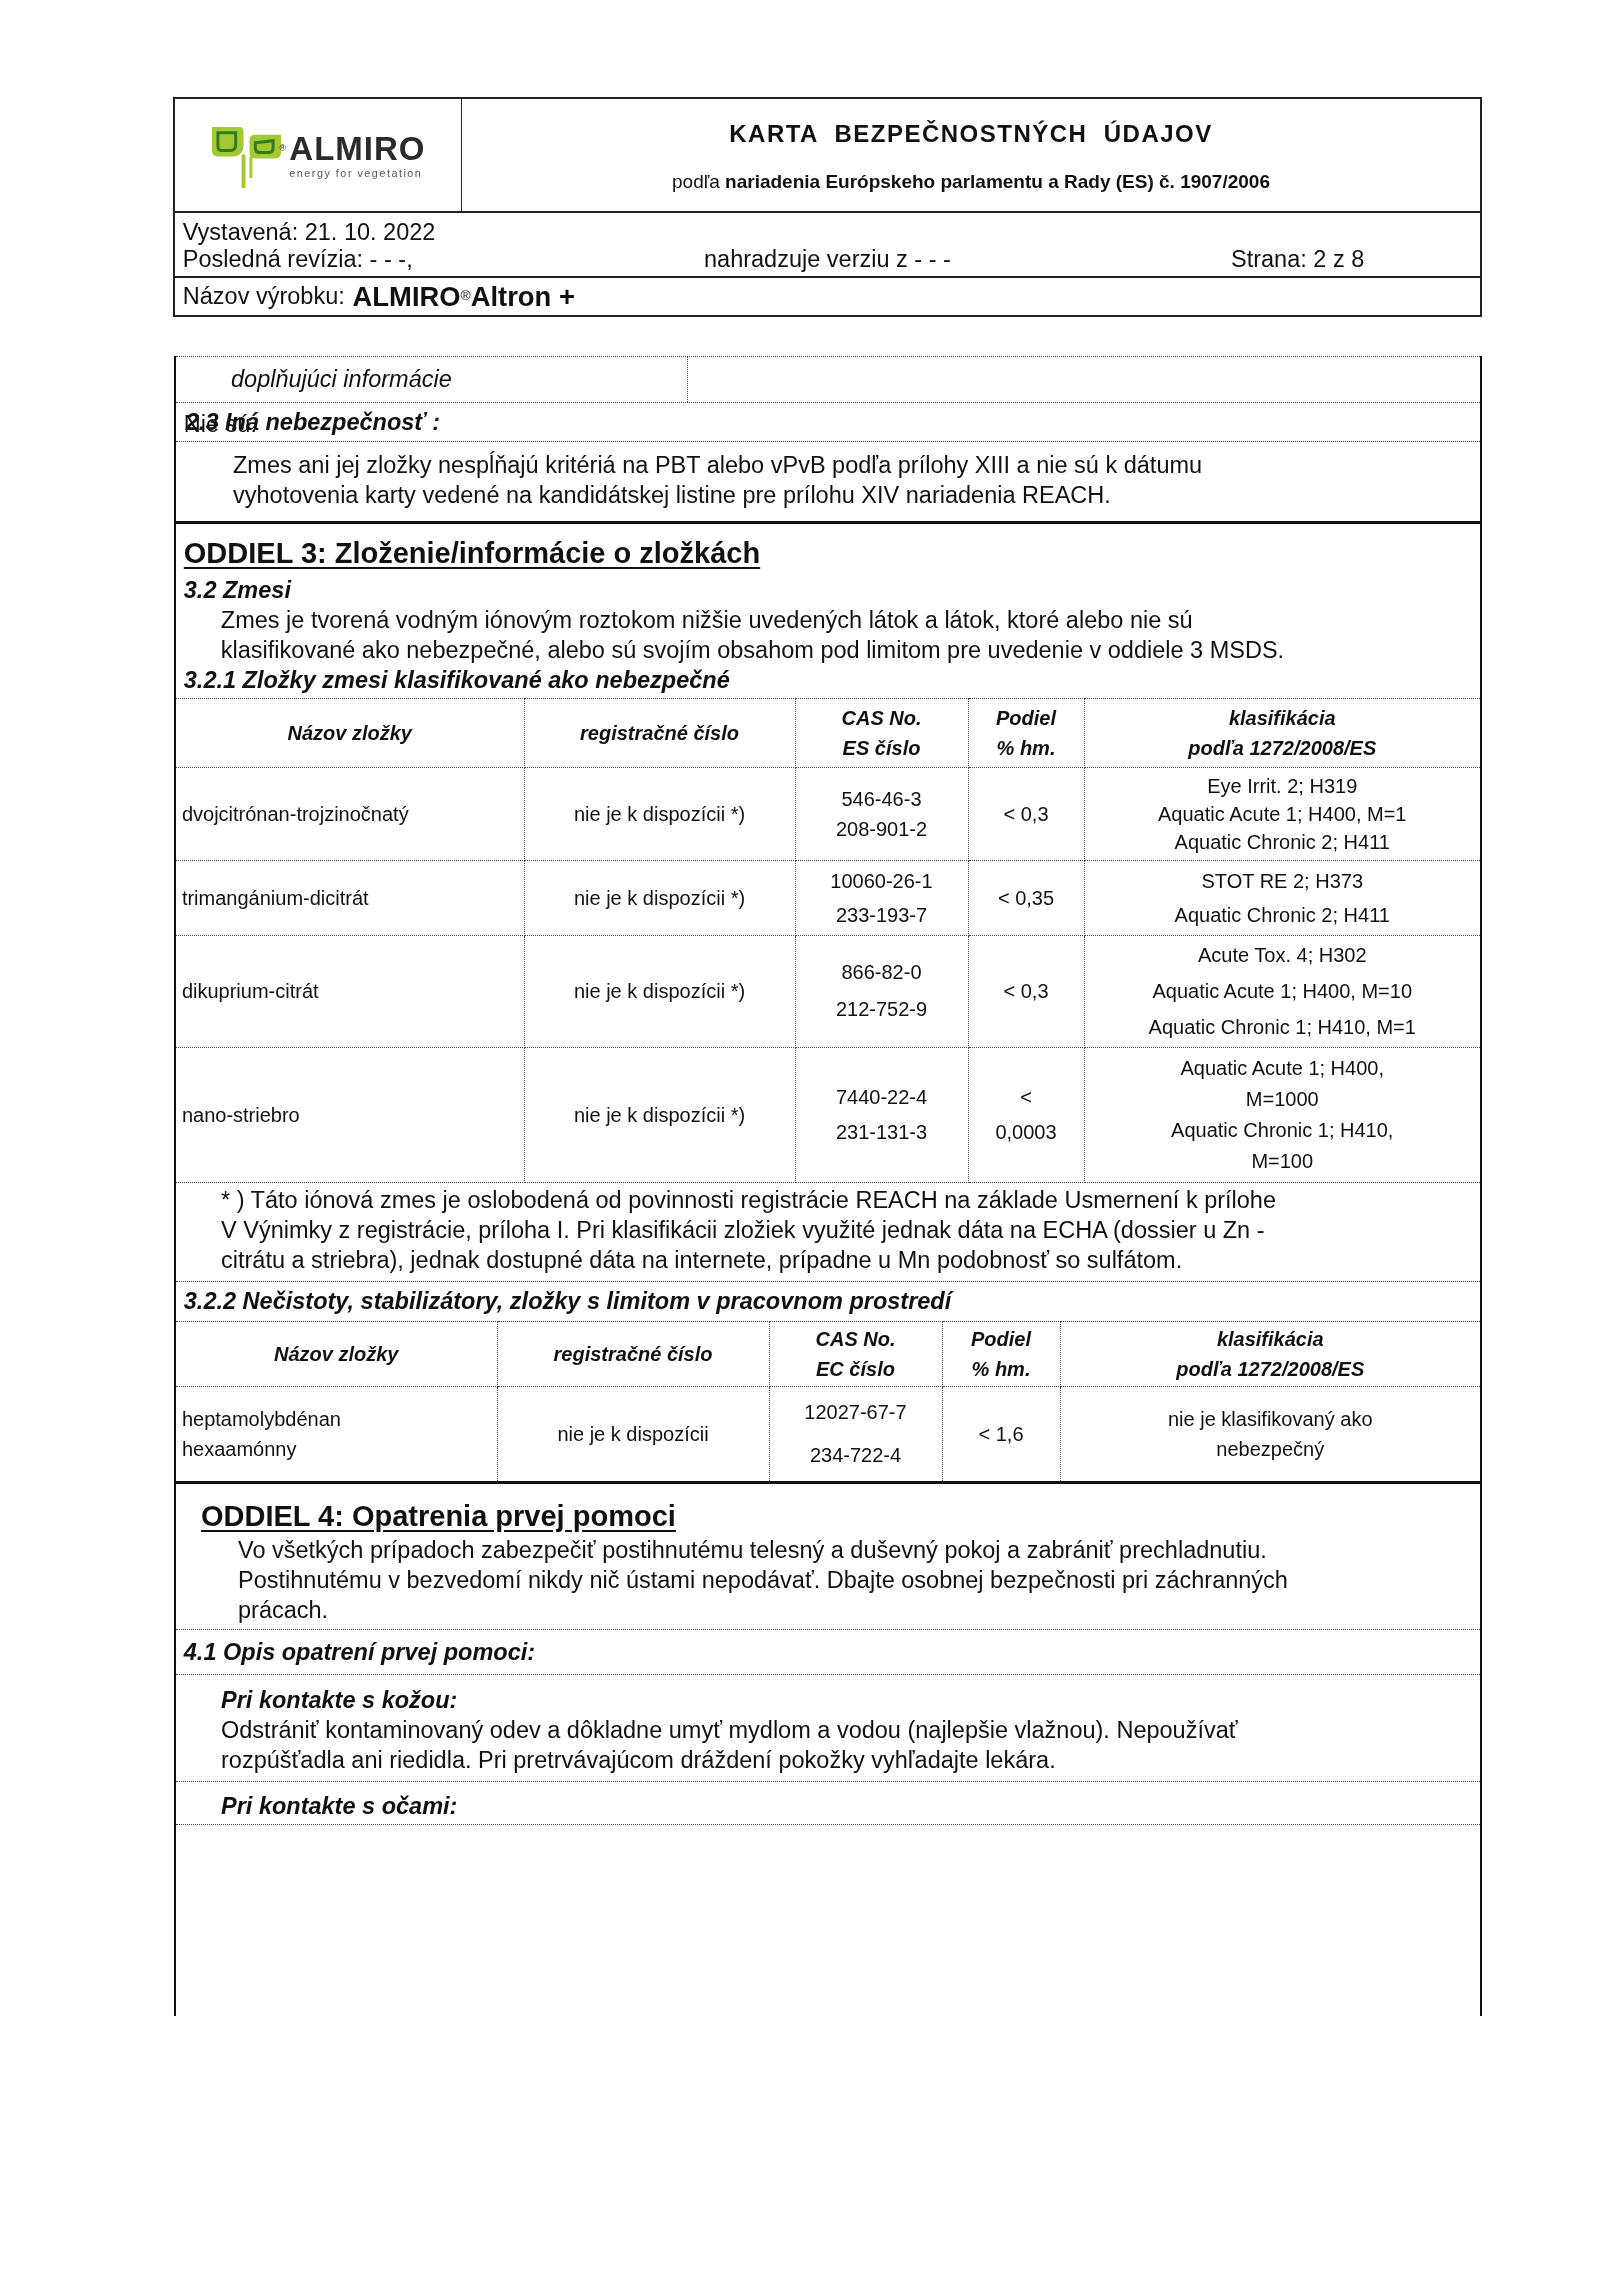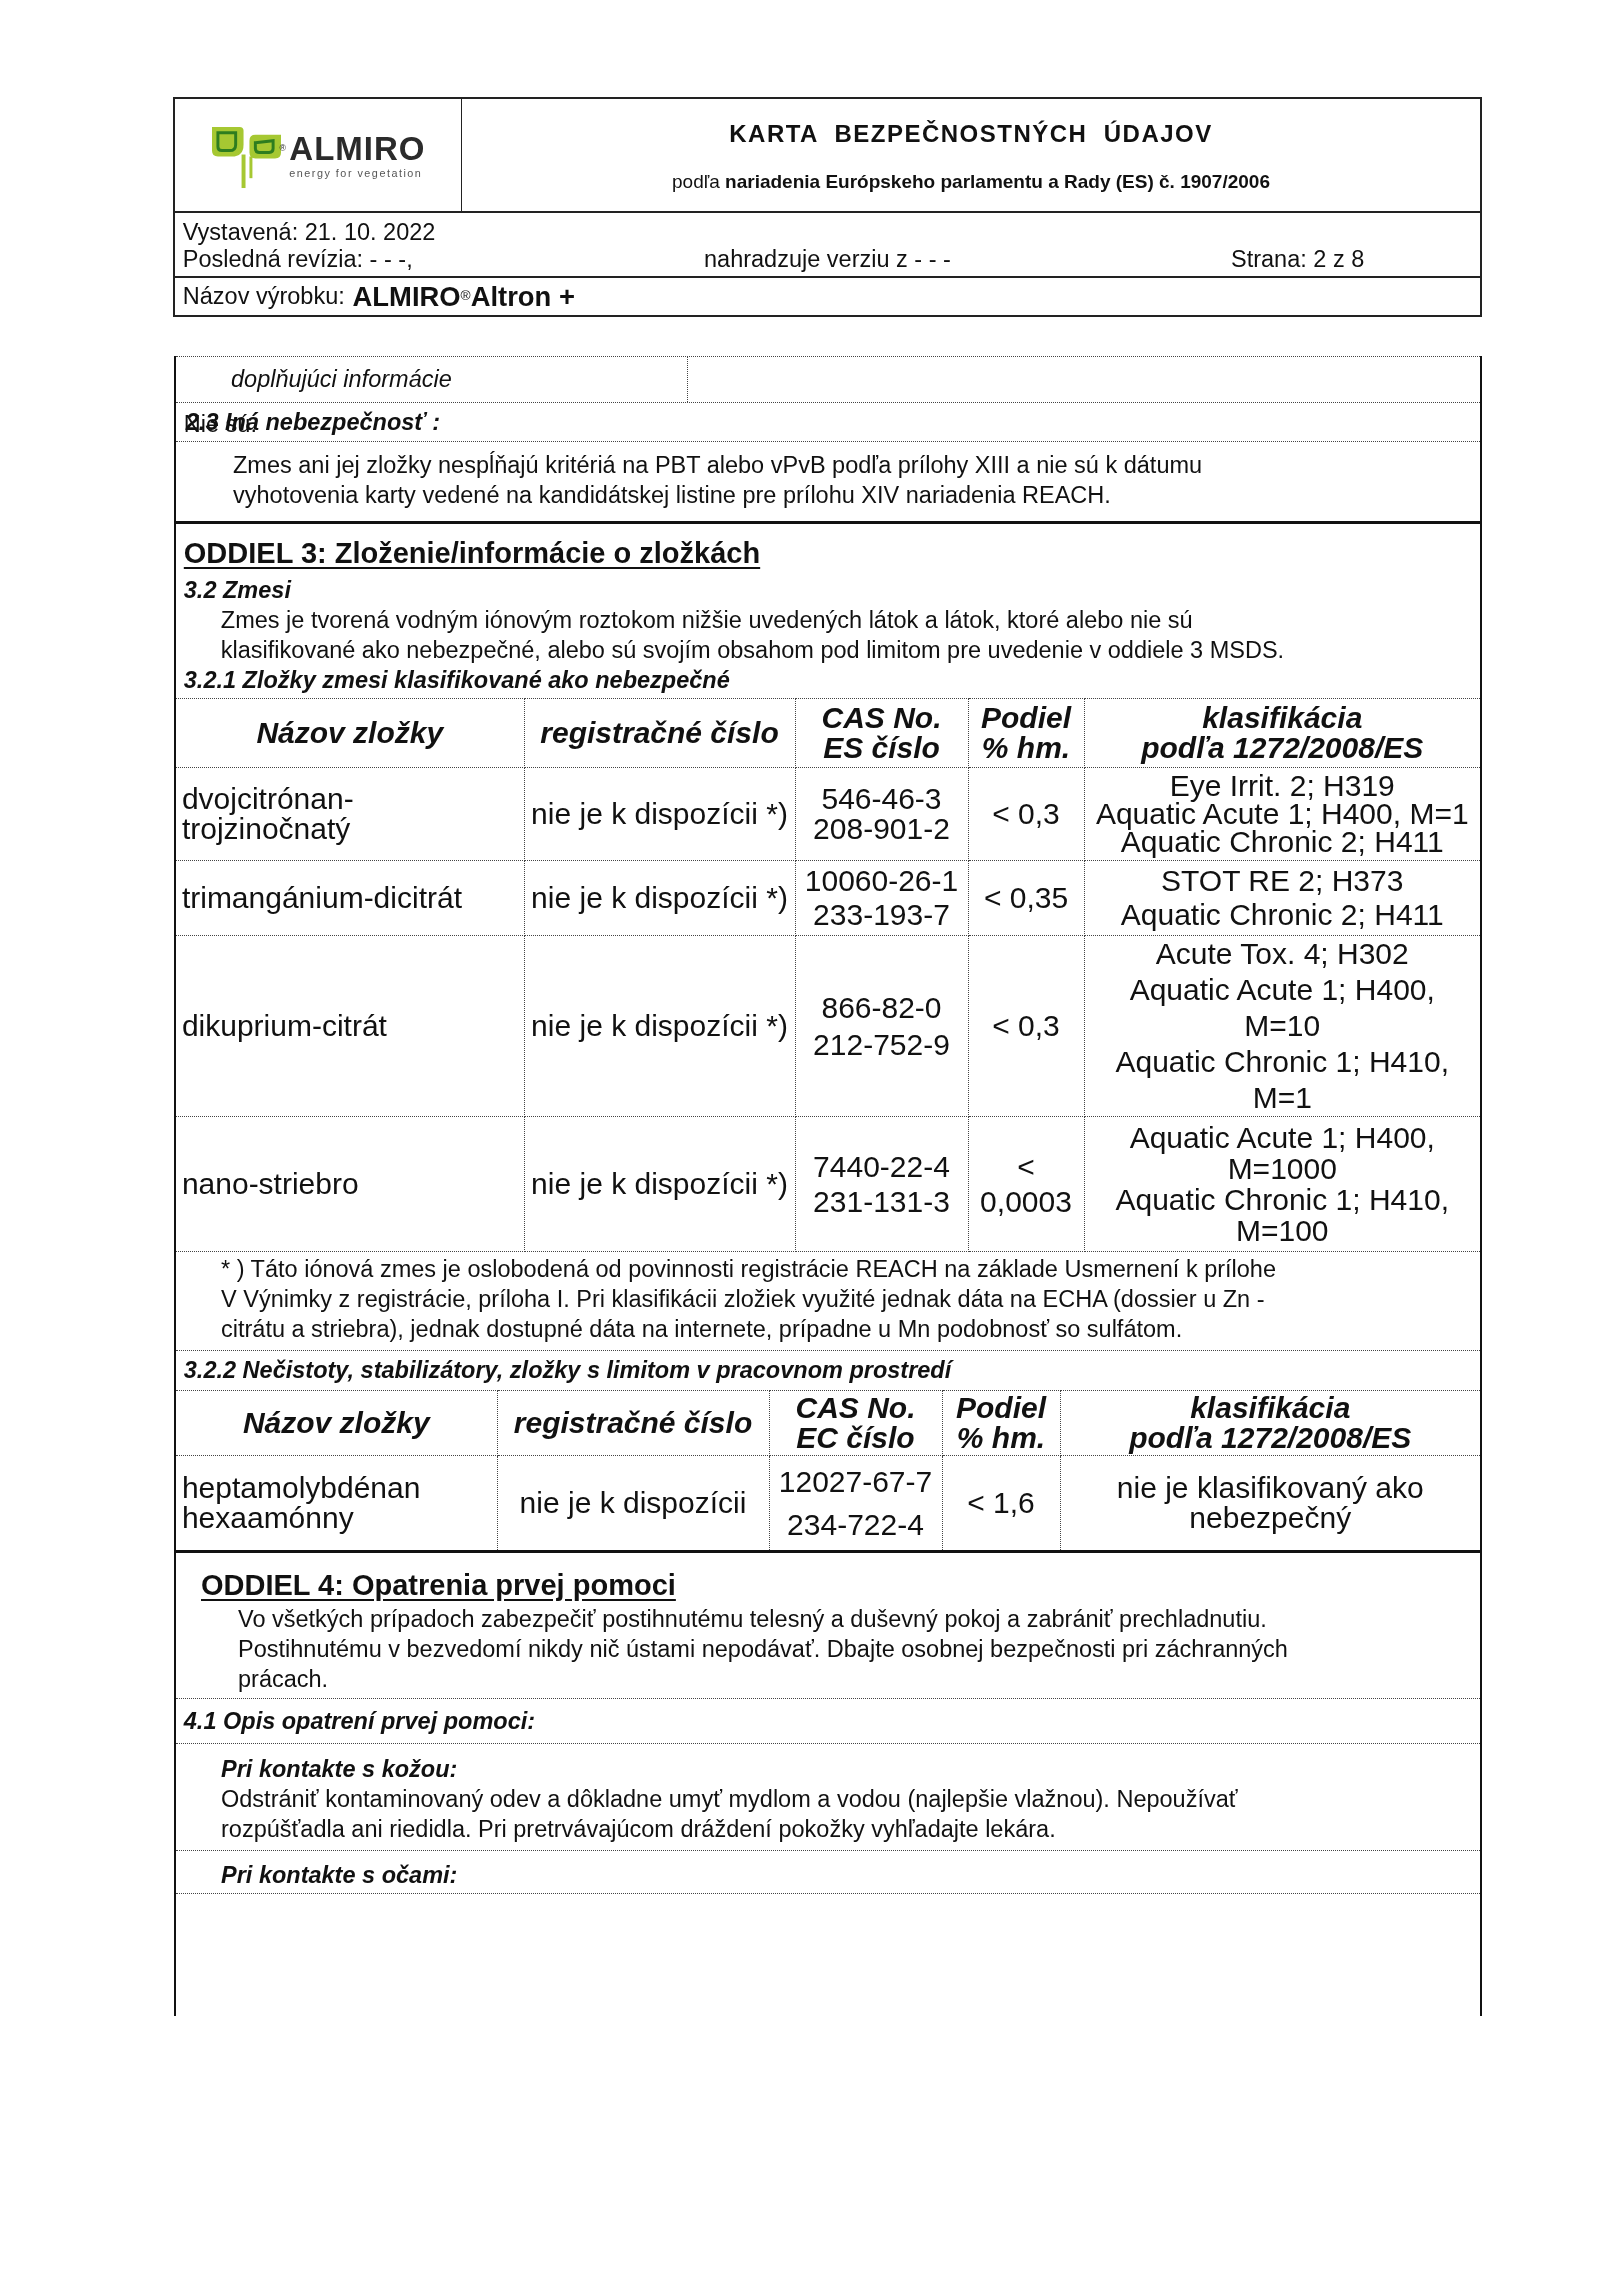--- a/index.html
+++ b/index.html
@@ -35,21 +35,21 @@
   .body { position:absolute; left:174px; top:356px; width:1308px; height:1660px; border-left:2.9px solid #111; border-right:2.9px solid #111; box-sizing:border-box; }
   .dotted-b { border-bottom:1.5px dotted #444; }
   .dotted-t { border-top:1.5px dotted #444; }
   .row { position:relative; box-sizing:border-box; }
   .it { font-style:italic; }
   .bi { font-style:italic; font-weight:bold; }
   .txt { font-size:23.5px; line-height:30px; }
 
   .sec-head { font-size:29px; font-weight:bold; text-decoration:underline; text-underline-offset:3.9px; }
 
-  table.comp { border-collapse:collapse; width:100%; font-size:30px; }
+  table.comp { border-collapse:collapse; width:100%; font-size:20px; }
   table.comp td, table.comp th { border:1.5px dotted #444; text-align:center; vertical-align:middle; padding:0 3.9px; line-height:30px; }
   table.comp th { font-style:italic; font-weight:bold; }
   table.comp td.left { text-align:left; padding-left:5.9px; }
   table.comp tr td:first-child, table.comp tr th:first-child { border-left:none; }
   table.comp tr td:last-child, table.comp tr th:last-child { border-right:none; }
 </style>
 </head>
 <body>
 
 <div class="page">

